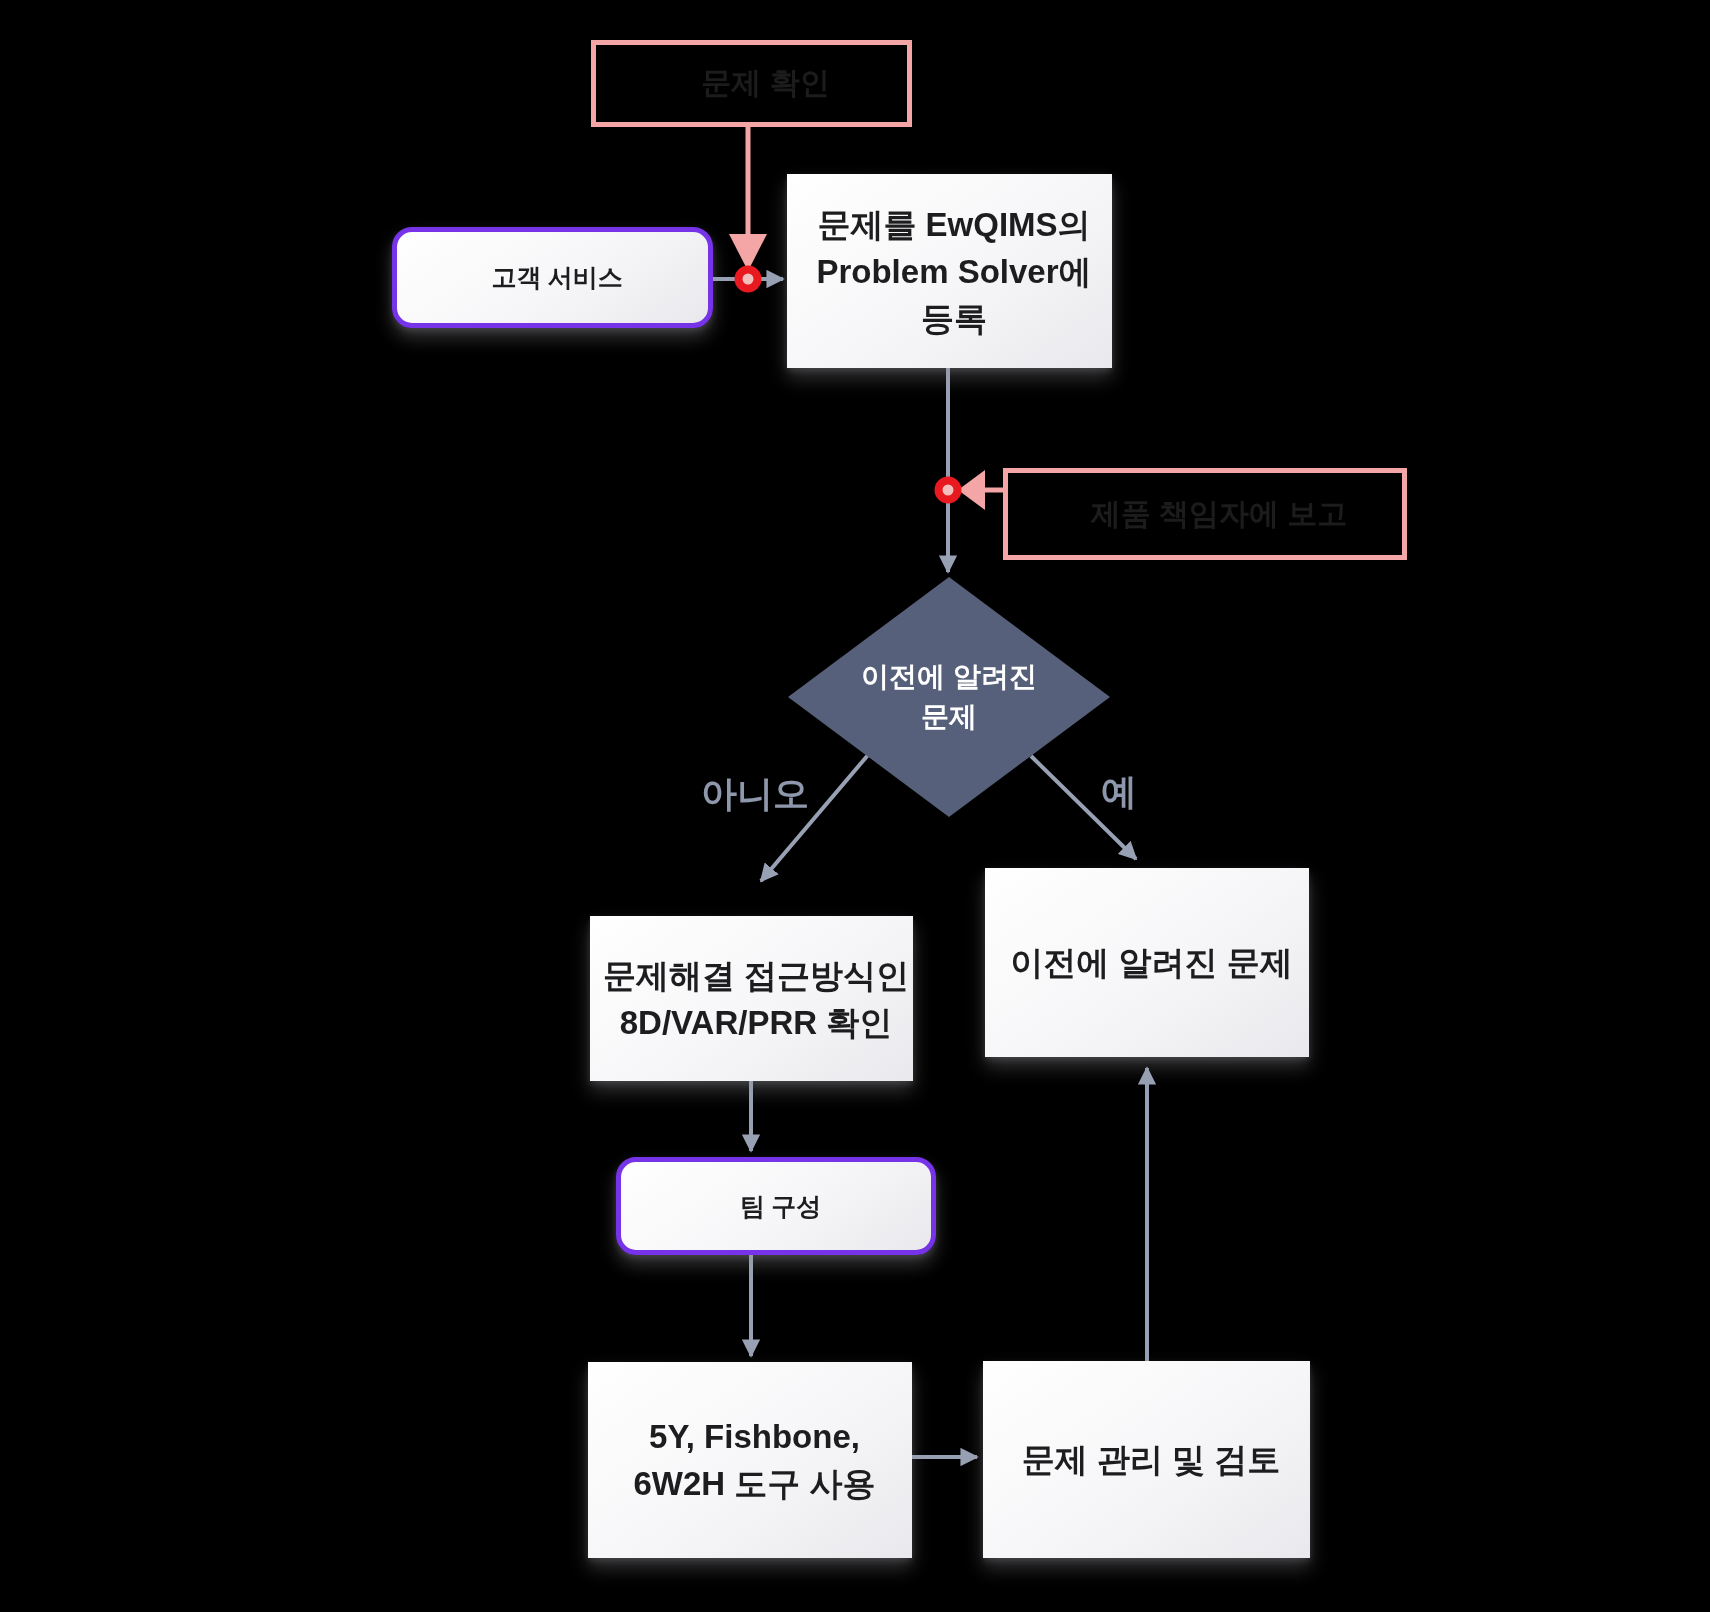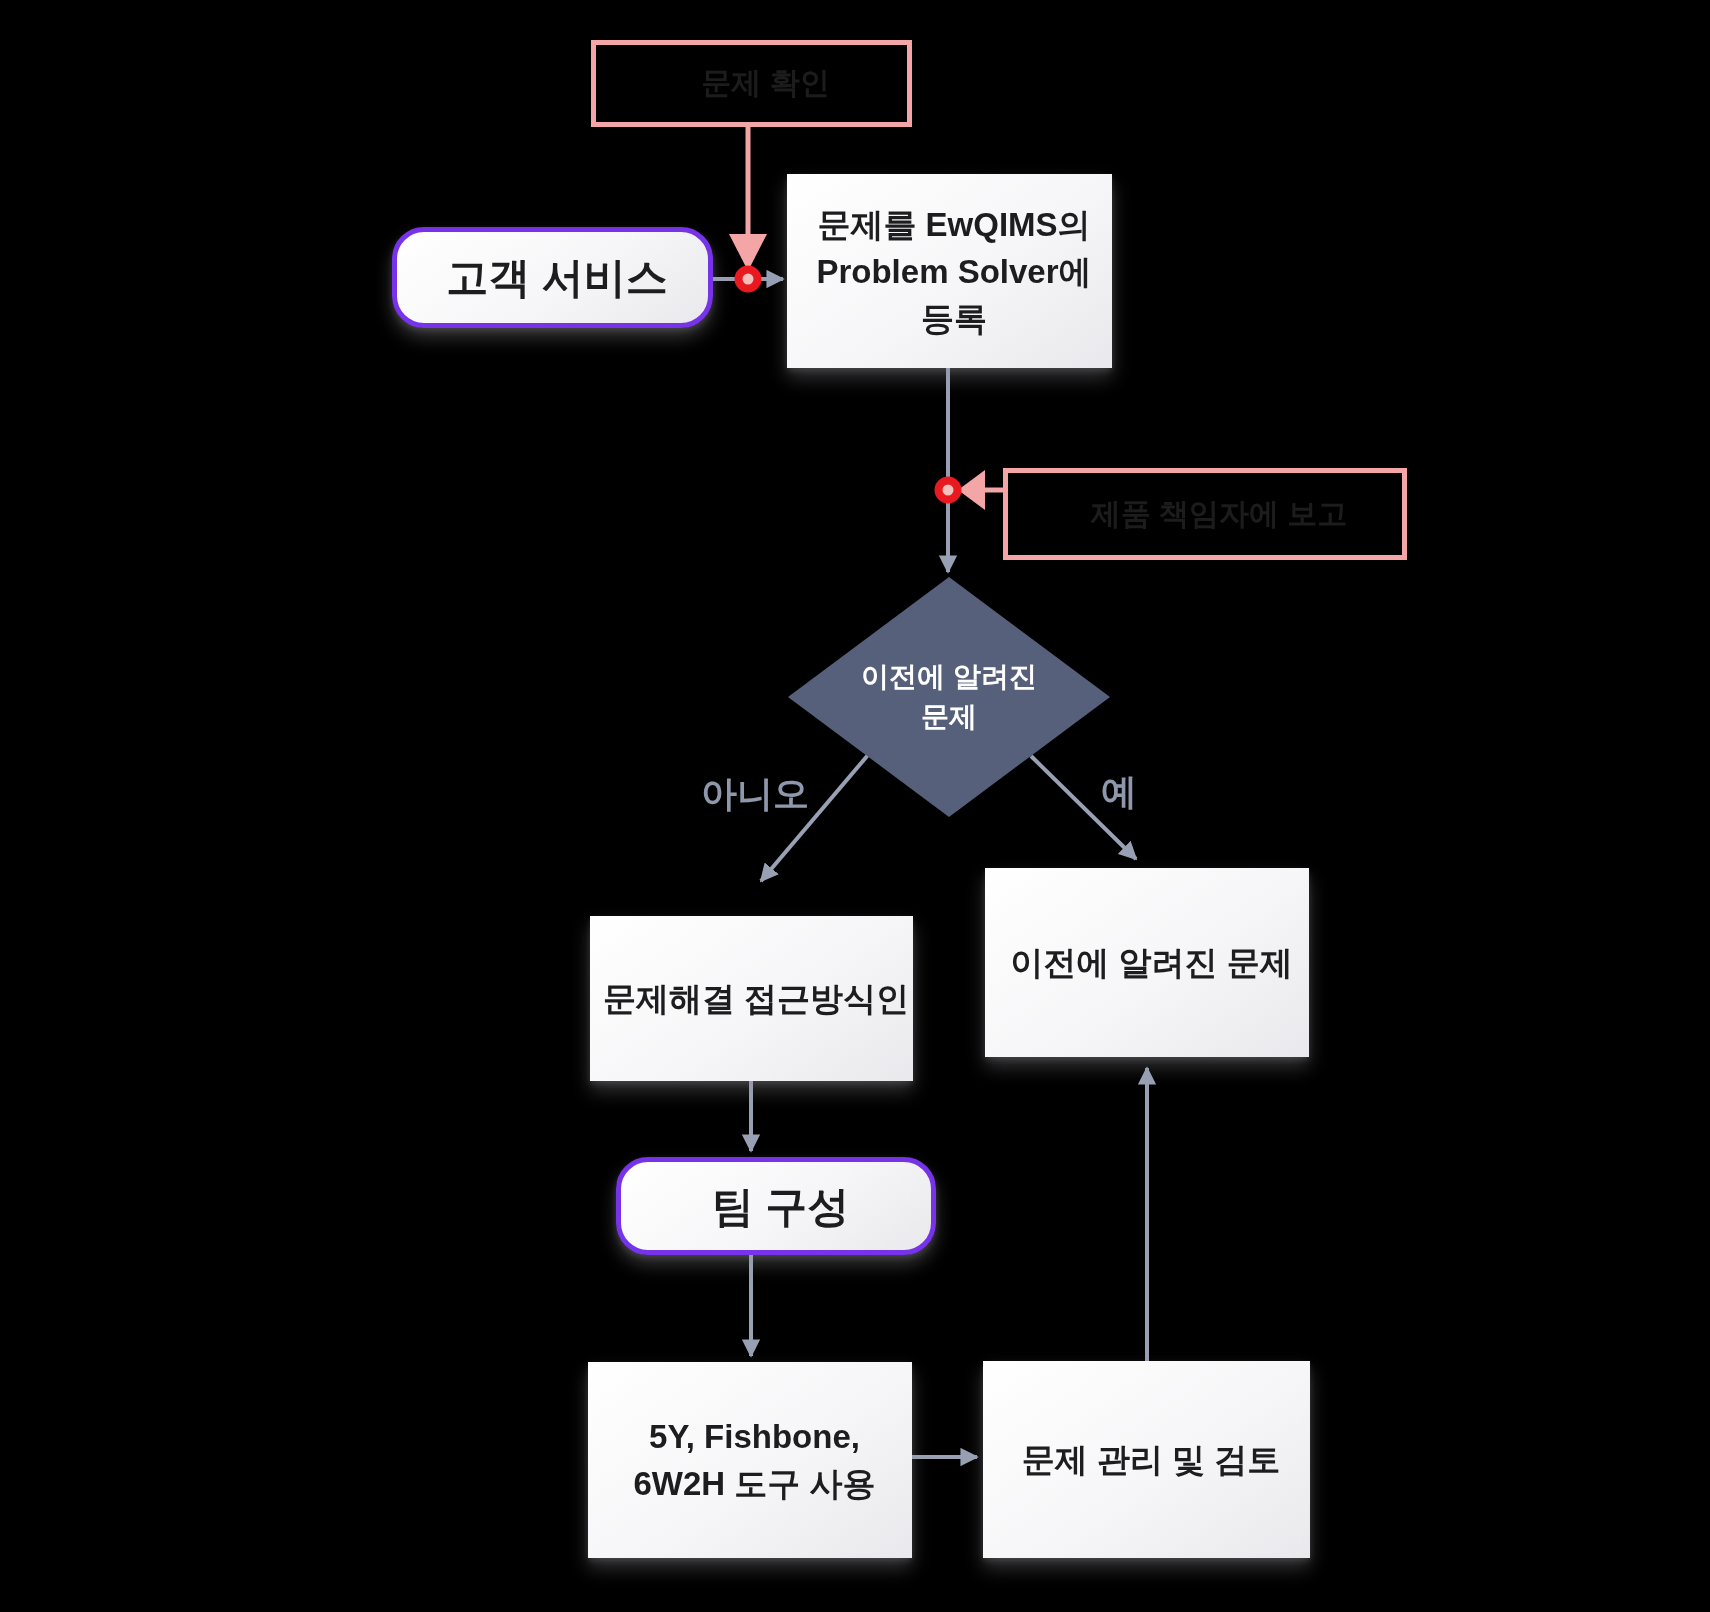--- a/index.html
+++ b/index.html
@@ -14,22 +14,23 @@
     position:absolute;display:flex;align-items:center;justify-content:center;
     text-align:center;box-sizing:border-box;
     background:linear-gradient(145deg,#ffffff 0%,#f6f6f8 55%,#e9e9ed 100%);
     color:var(--node_text,#1d1d1f);
     font-size:33px;font-weight:700;line-height:47px;
     box-shadow:0 10px 18px rgba(150,150,155,.34),0 3px 6px rgba(150,150,155,.22);
     padding-left:9px;
   }
   .purple{
     border:5px solid var(--accent_purple,#7733e8);
-    border-radius:32px;
-    font-size:42px;
+    border-radius:20px;
+    font-size:25px;
+    font-family:Liberation Serif, serif;
   }
   .note{
     position:absolute;display:flex;align-items:center;justify-content:center;
     text-align:center;box-sizing:border-box;
     background:transparent;
     border:5px solid var(--accent_pink,#f4a6a6);
     color:var(--note_text,#1c1c1c);
     font-size:30px;font-weight:600;padding-left:28px;
   }
   .diamond{
@@ -99,20 +100,21 @@
 <div class="diamond" style="left:788px;top:577px;width:322px;height:240px;">
   <span>이전에 알려진</span>
   <span>문제</span>
 </div>
 
 <div class="branch-label" style="left:700px;top:770px;width:110px;">아니오</div>
 <div class="branch-label" style="left:1079px;top:768px;width:80px;">예</div>
 
 <div class="node" style="left:590px;top:916px;width:323px;height:165px;flex-direction:column;">
   <span>문제해결 접근방식인</span>
+  <span>8D/VAR/PRR 확인</span>
 </div>
 
 <div class="node" style="left:985px;top:868px;width:324px;height:189px;">
   <span>이전에 알려진 문제</span>
 </div>
 
 <div class="node purple" style="left:592px;top:1157px;width:320px;height:98px;margin-left:24px;">
   <span>팀 구성</span>
 </div>
 

